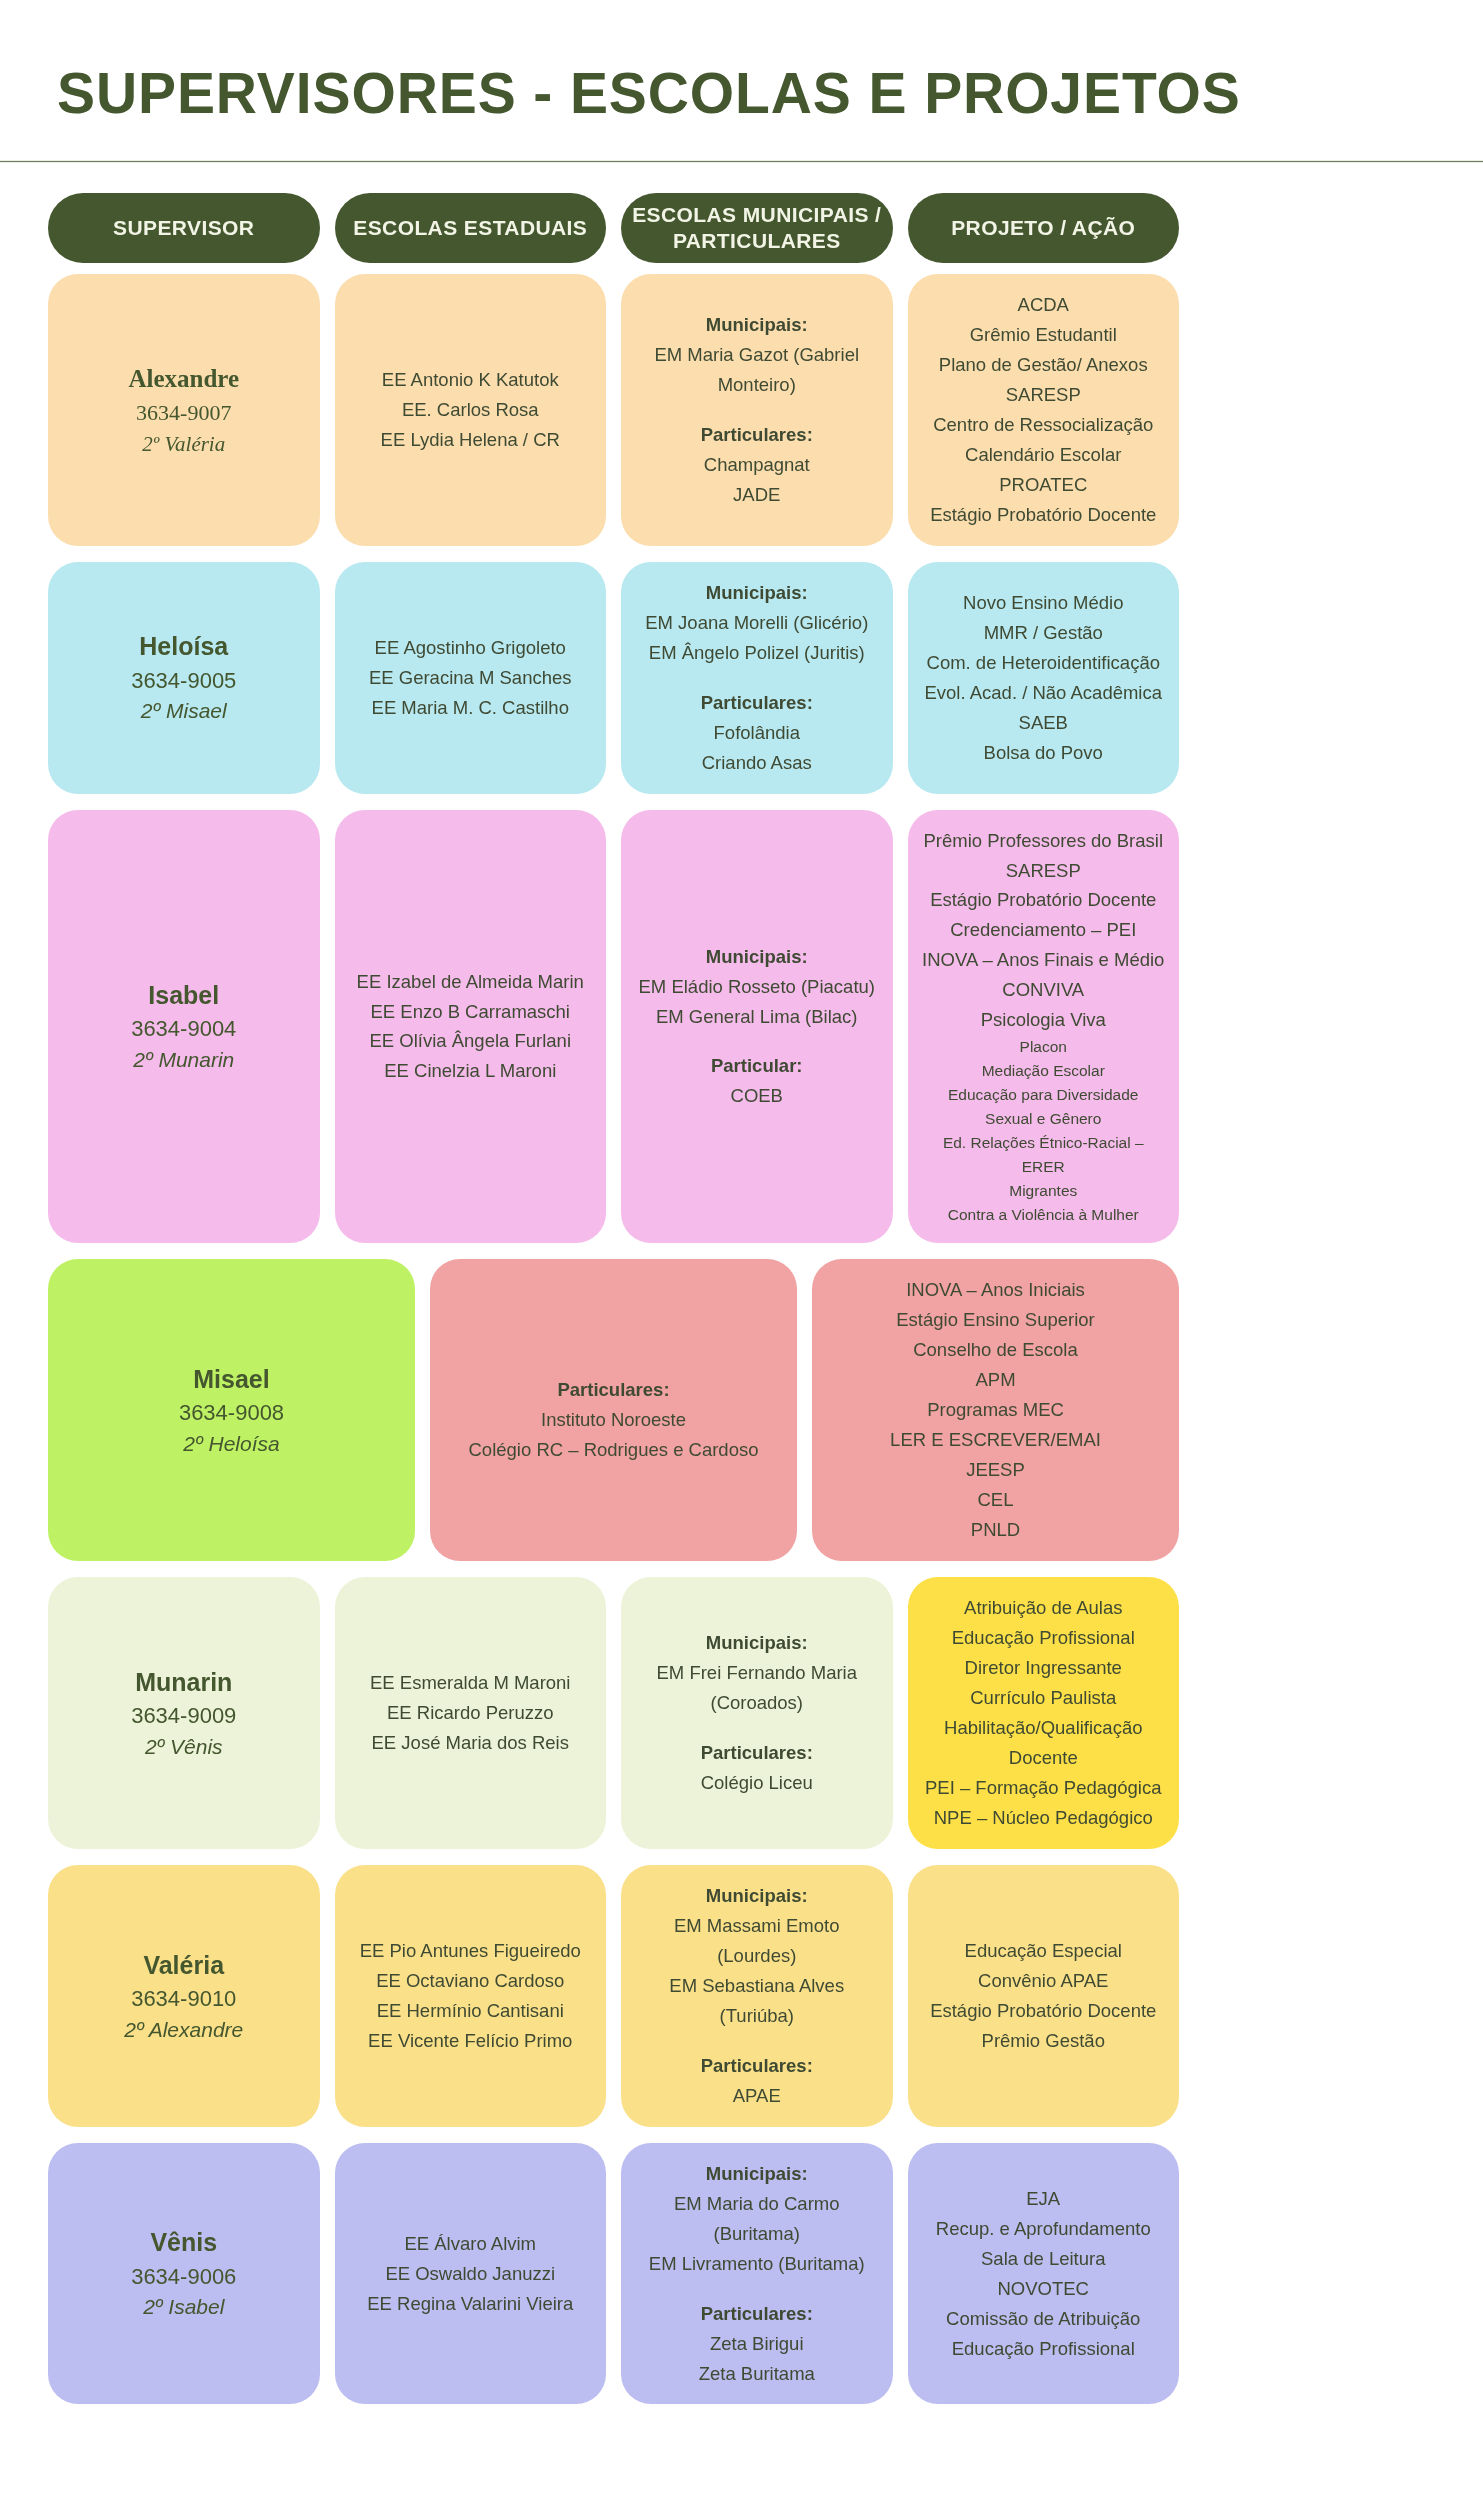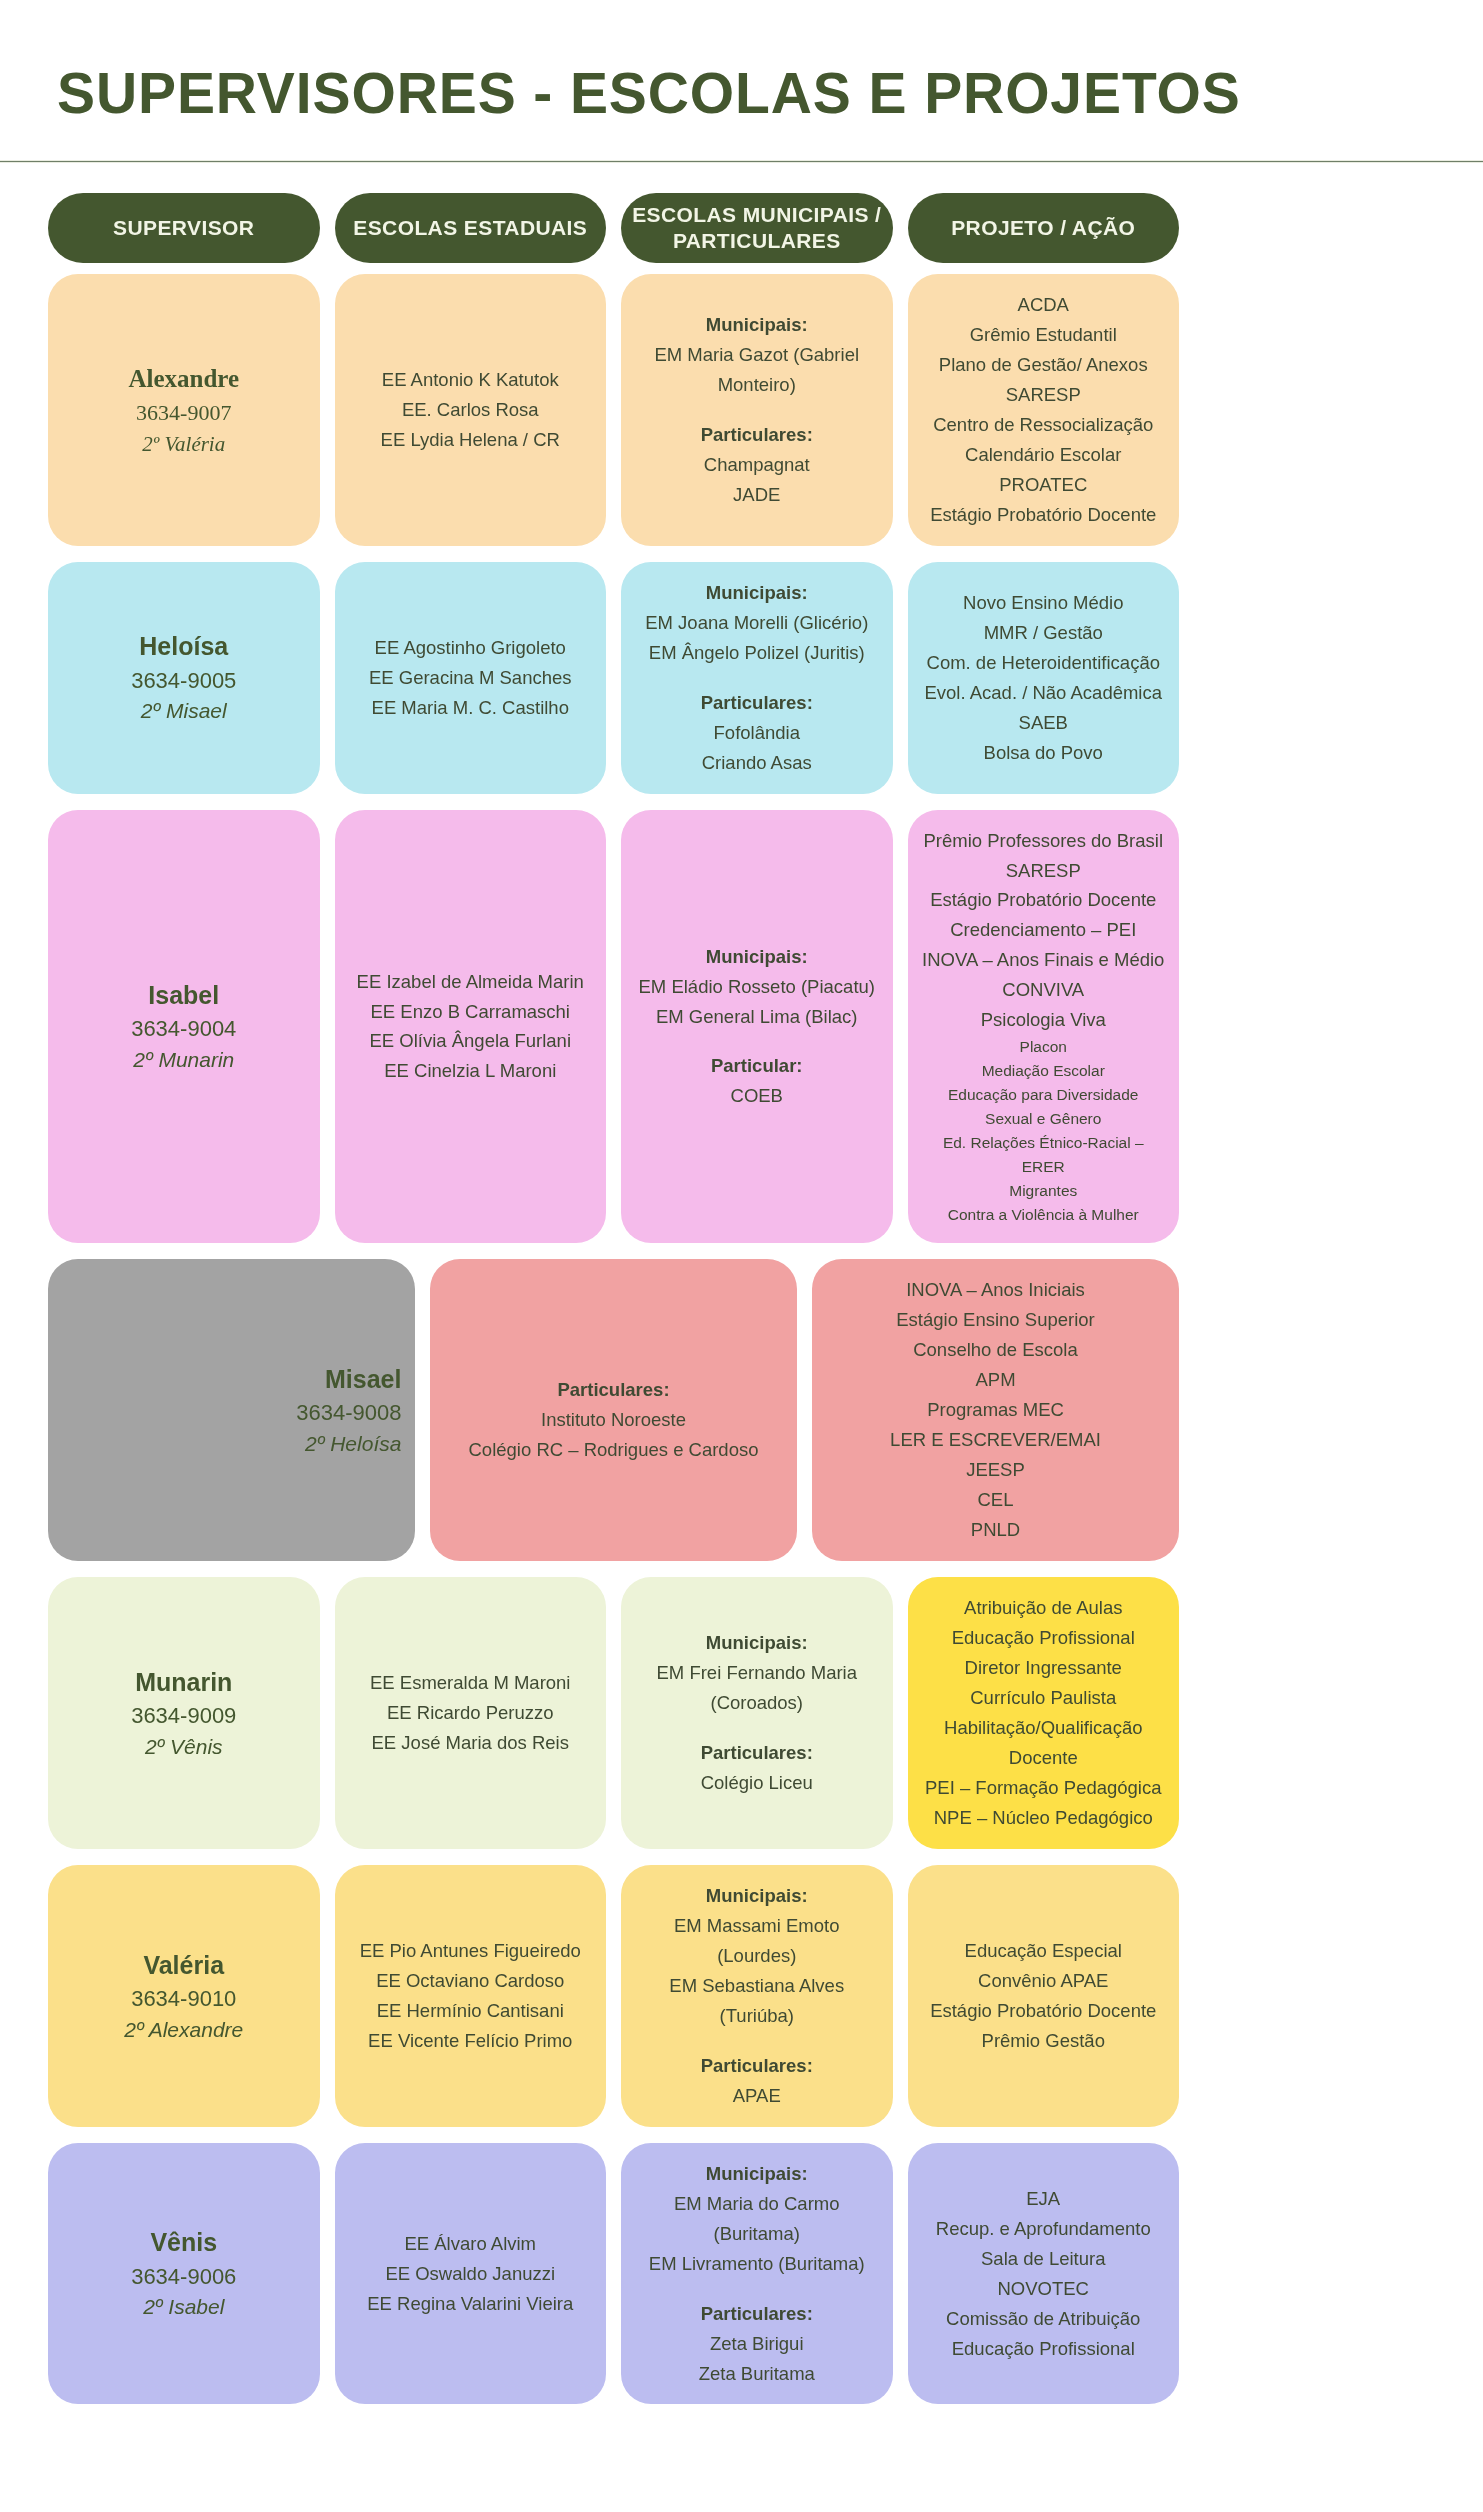--- a/index.html
+++ b/index.html
@@ -255,21 +255,21 @@
               <span class="list-line sm">Mediação Escolar</span>
               <span class="list-line sm">Educação para Diversidade</span>
               <span class="list-line sm">Sexual e Gênero</span>
               <span class="list-line sm">Ed. Relações Étnico-Racial – ERER</span>
               <span class="list-line sm">Migrantes</span>
               <span class="list-line sm">Contra a Violência à Mulher</span>
             </div>
           </div>
         </div>
         <div class="row data-row">
-          <div class="cell" style="background: #a3a3a3; text-align: right;">
+          <div class="cell" style="background: #bef264;">
             <div class="inner">
               <span class="sup-name">Misael</span>
               <span class="sup-phone">3634-9008</span>
               <span class="sup-sub">2º Heloísa</span>
             </div>
           </div>
           <div class="cell" style="background: rgb(241, 162, 162);">
             <div class="inner">
               <span class="spacer"></span>
               <span class="lbl">Particulares:</span>

